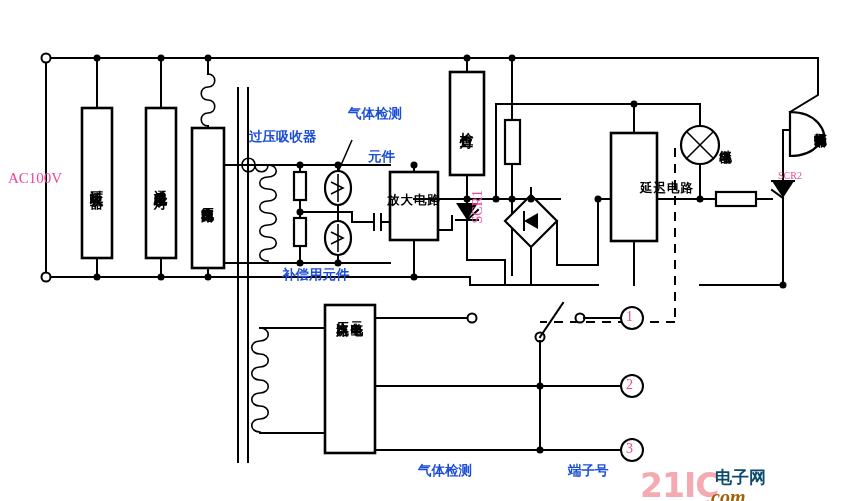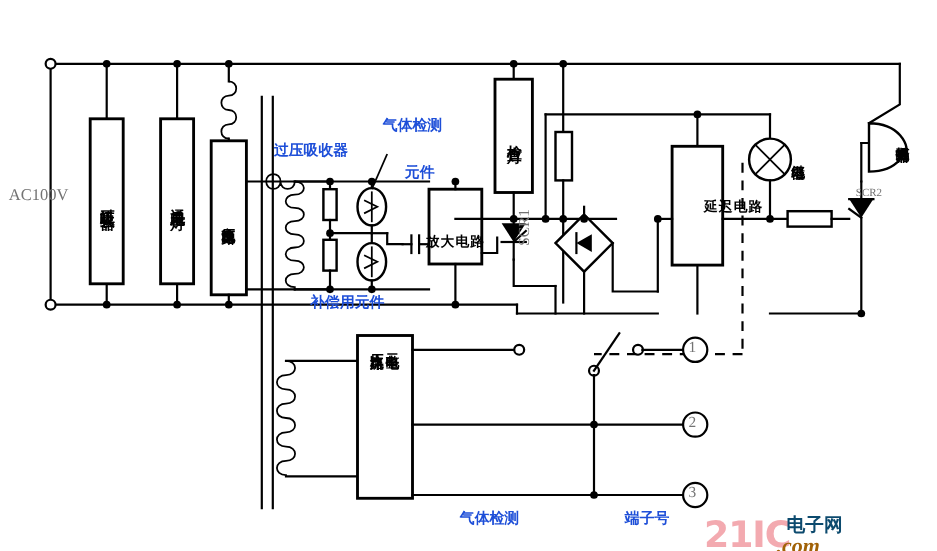--- a/index.html
+++ b/index.html
@@ -18,21 +18,21 @@
   .vbox{position:absolute;display:flex;align-items:center;justify-content:center;
         pointer-events:none;}
   .vtext{writing-mode:vertical-rl;text-orientation:upright;
          font-family:"DejaVu Sans","Liberation Sans",sans-serif;
          font-size:13.5px;font-weight:700;color:#000;line-height:1.05;
          letter-spacing:1.5px;white-space:nowrap;}
   .vtext.sm{font-size:12.5px;letter-spacing:0.5px;}
   .htext{position:absolute;font-family:"DejaVu Sans","Liberation Sans",sans-serif;
          font-size:13.5px;font-weight:700;color:#1d4ed8;white-space:nowrap;}
   .entext{position:absolute;font-family:"Liberation Serif","DejaVu Serif",serif;
-          font-size:15px;color:#737373;white-space:nowrap;}
+          font-size:15px;color:#ec4899;white-space:nowrap;}
   .twocol{position:absolute;display:flex;flex-direction:row-reverse;gap:1px;}
   #watermark{position:absolute;left:640px;top:464px;width:205px;height:48px;
              pointer-events:none;text-align:center;}
   .wm1{font-family:"DejaVu Sans","Liberation Sans",sans-serif;font-weight:800;
        font-size:33px;color:#f3aab0;letter-spacing:-1px;position:absolute;
        left:0;top:2px;}
   .wm2{font-family:"DejaVu Sans","Liberation Sans",sans-serif;font-weight:700;
        font-size:17px;color:#0c4a6e;position:absolute;left:75px;top:2px;}
   .wm3{font-family:"Liberation Serif","DejaVu Serif",serif;font-style:italic;
        font-weight:700;font-size:20px;color:#a16207;position:absolute;
@@ -307,21 +307,21 @@
   </div>
 
   <div class="vbox" style="left:146px;top:108px;width:30px;height:150px;">
     <span class="vtext">通电显示灯</span>
   </div>
 
   <div class="vbox" style="left:192px;top:128px;width:32px;height:140px;">
     <span class="vtext sm">交流稳压电路</span>
   </div>
 
-  <div class="vbox" style="left:390px;top:172px;width:48px;height:56px;align-items:flex-end;">
+  <div class="vbox" style="left:390px;top:172px;width:48px;height:56px;">
     <span class="vtext sm" style="writing-mode:horizontal-tb;text-align:center;line-height:1.25;letter-spacing:1px;"><span>放大电路</span></span>
   </div>
 
   <div class="vbox" style="left:450px;top:72px;width:34px;height:103px;">
     <span class="vtext">检查灯</span>
   </div>
 
   <div class="vbox" style="left:611px;top:133px;width:36px;height:108px;padding-left:38px;">
     <span class="vtext sm" style="writing-mode:horizontal-tb;text-align:center;line-height:1.2;letter-spacing:1px;"><span>延迟电路</span></span>
   </div>

